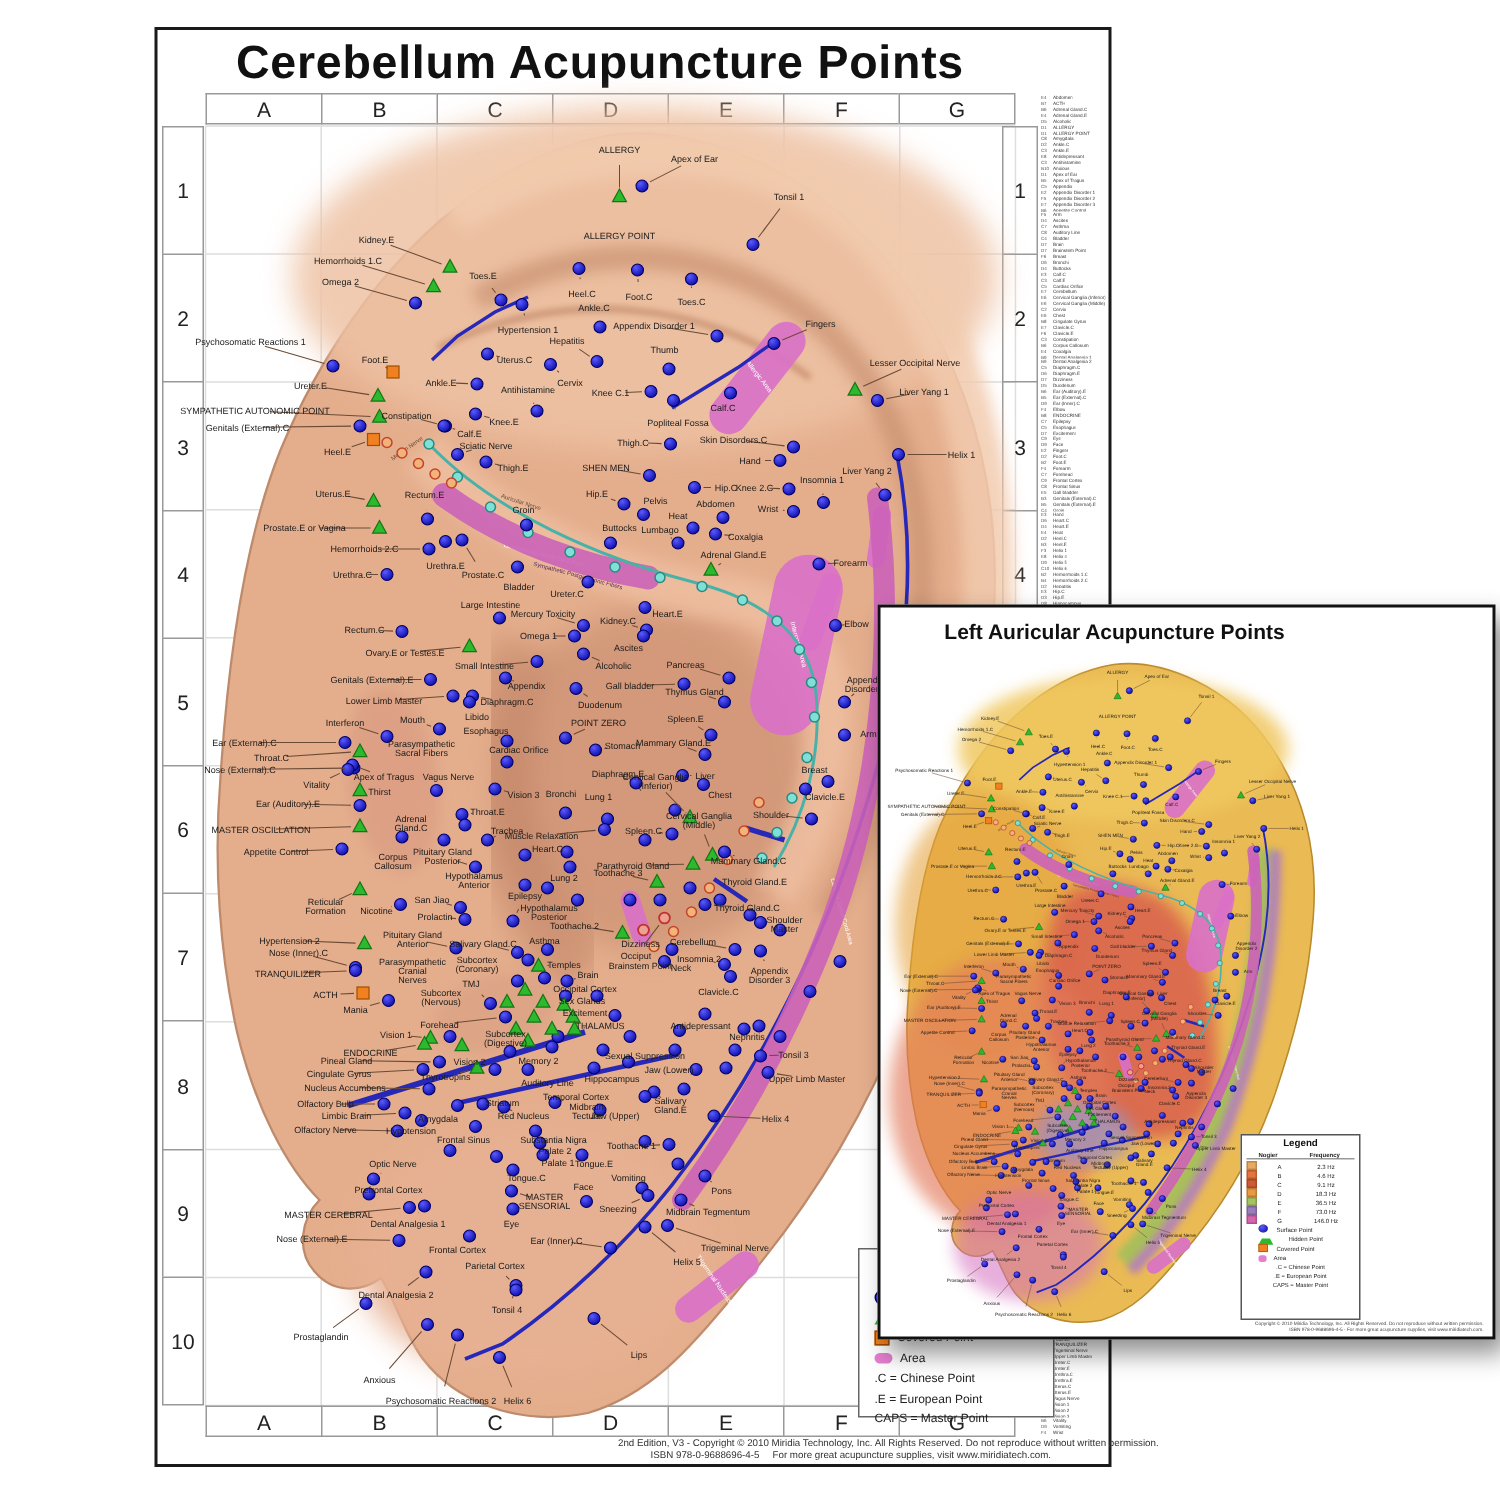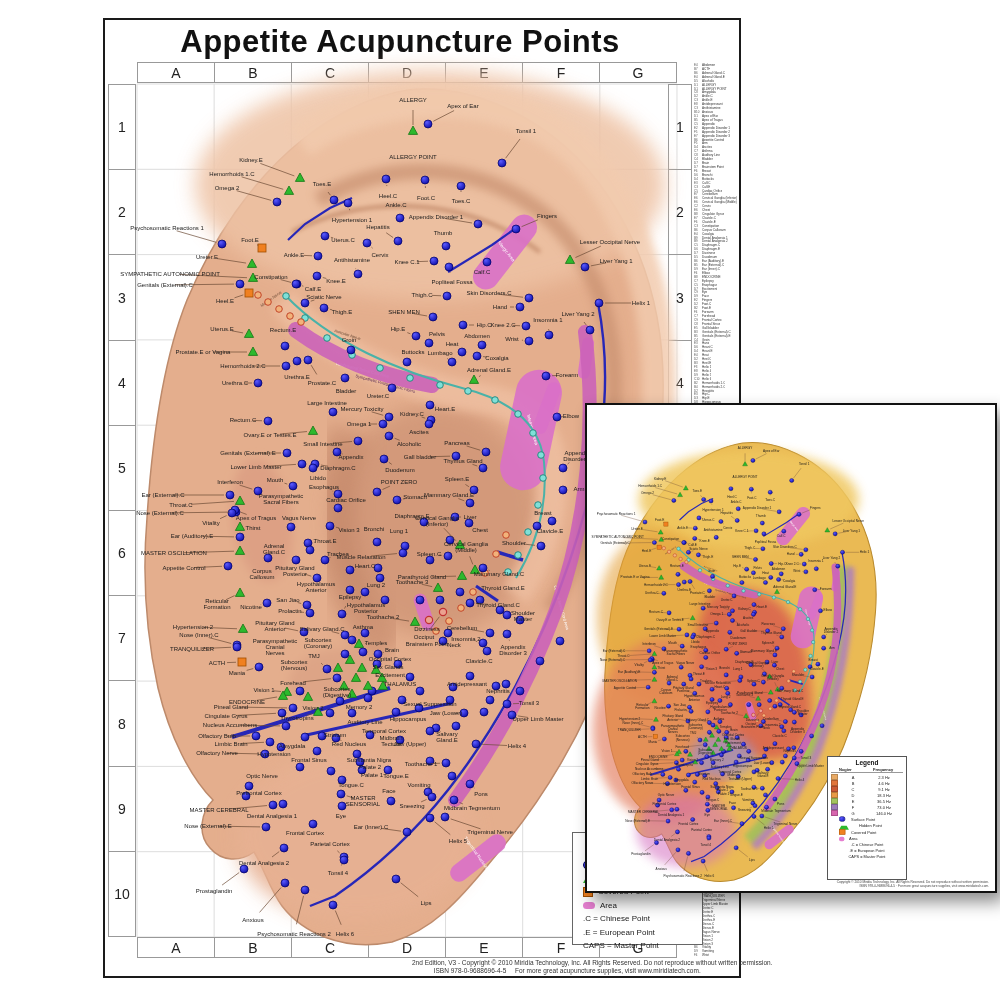--- a/index.html
+++ b/index.html
@@ -68,21 +68,21 @@
   #mfoot1{left:412px;top:959px;width:232px;text-align:center;}
   #mfoot-isbn{left:430px;top:967px;width:80px;text-align:center;}
   #mfoot2{left:515px;top:967px;width:135px;text-align:center;}
 </style>
 </head>
 <body>
 
 <div id="stage">
 
   <div id="poster"></div>
-  <div id="main-title">Appetite Acupuncture Points</div>
+  <div id="main-title">Cerebellum Acupuncture Points</div>
 
   <svg id="gridlines" width="1000" height="1000">
       <line x1="137" y1="84" x2="137" y2="937" stroke="#ddd" stroke-width="1"></line>
       <line x1="214.14" y1="84" x2="214.14" y2="937" stroke="#ddd" stroke-width="1"></line>
       <line x1="291.28" y1="84" x2="291.28" y2="937" stroke="#ddd" stroke-width="1"></line>
       <line x1="368.42" y1="84" x2="368.42" y2="937" stroke="#ddd" stroke-width="1"></line>
       <line x1="445.56" y1="84" x2="445.56" y2="937" stroke="#ddd" stroke-width="1"></line>
       <line x1="522.7" y1="84" x2="522.7" y2="937" stroke="#ddd" stroke-width="1"></line>
       <line x1="599.84" y1="84" x2="599.84" y2="937" stroke="#ddd" stroke-width="1"></line>
       <line x1="676.98" y1="84" x2="676.98" y2="937" stroke="#ddd" stroke-width="1"></line>
@@ -1839,20 +1839,21 @@
       <div class="mk-note">.C = Chinese Point</div>
       <div class="mk-note">.E = European Point</div>
       <div class="mk-note">CAPS = Master Point</div>
     </div>
 
   <div id="mfoot1" class="mfoot">2nd Edition, V3 - Copyright © 2010 Miridia Technology, Inc. All Rights Reserved. Do not reproduce without written permission.</div>
   <div id="mfoot-isbn" class="mfoot">ISBN 978-0-9688696-4-5</div>
   <div id="mfoot2" class="mfoot">For more great acupuncture supplies, visit www.miridiatech.com.</div>
 
   <div id="inset">
+    <div id="inset-title">Left Auricular Acupuncture Points</div>
     <svg id="inset-art" width="408" height="486" viewBox="0 0 408 486">
       <g transform="translate(15,37) scale(0.524 0.513) translate(-140 -88)">
         <use href="#pEarOuter" fill="#eaba54" stroke="#b98a2e" stroke-width="2"></use>
         <ellipse cx="420" cy="200" rx="210" ry="95" fill="#f0c860" filter="url(#b10)" opacity=".85"></ellipse>
         <ellipse cx="250" cy="430" rx="120" ry="170" fill="#e5a33c" filter="url(#b10)" opacity=".6"></ellipse>
         <path d="M330,420 C300,520 320,640 400,690 C470,730 540,700 540,620 C540,520 520,430 470,395 C420,365 350,360 330,420 Z" fill="#d95f4e" filter="url(#b10)" opacity=".85"></path>
         <ellipse cx="262" cy="650" rx="140" ry="180" fill="#e2795a" filter="url(#b10)" opacity=".65"></ellipse>
         <ellipse cx="300" cy="845" rx="95" ry="72" fill="#d46ec0" filter="url(#b10)" opacity=".55"></ellipse>
         <ellipse cx="370" cy="700" rx="62" ry="42" fill="#9b8fc4" filter="url(#b10)" opacity=".75"></ellipse>
         <path d="M600,330 C600,440 585,560 540,680 C505,760 465,820 420,865" fill="none" stroke="#9dc05c" stroke-width="26" filter="url(#b5)" opacity=".85"></path>

